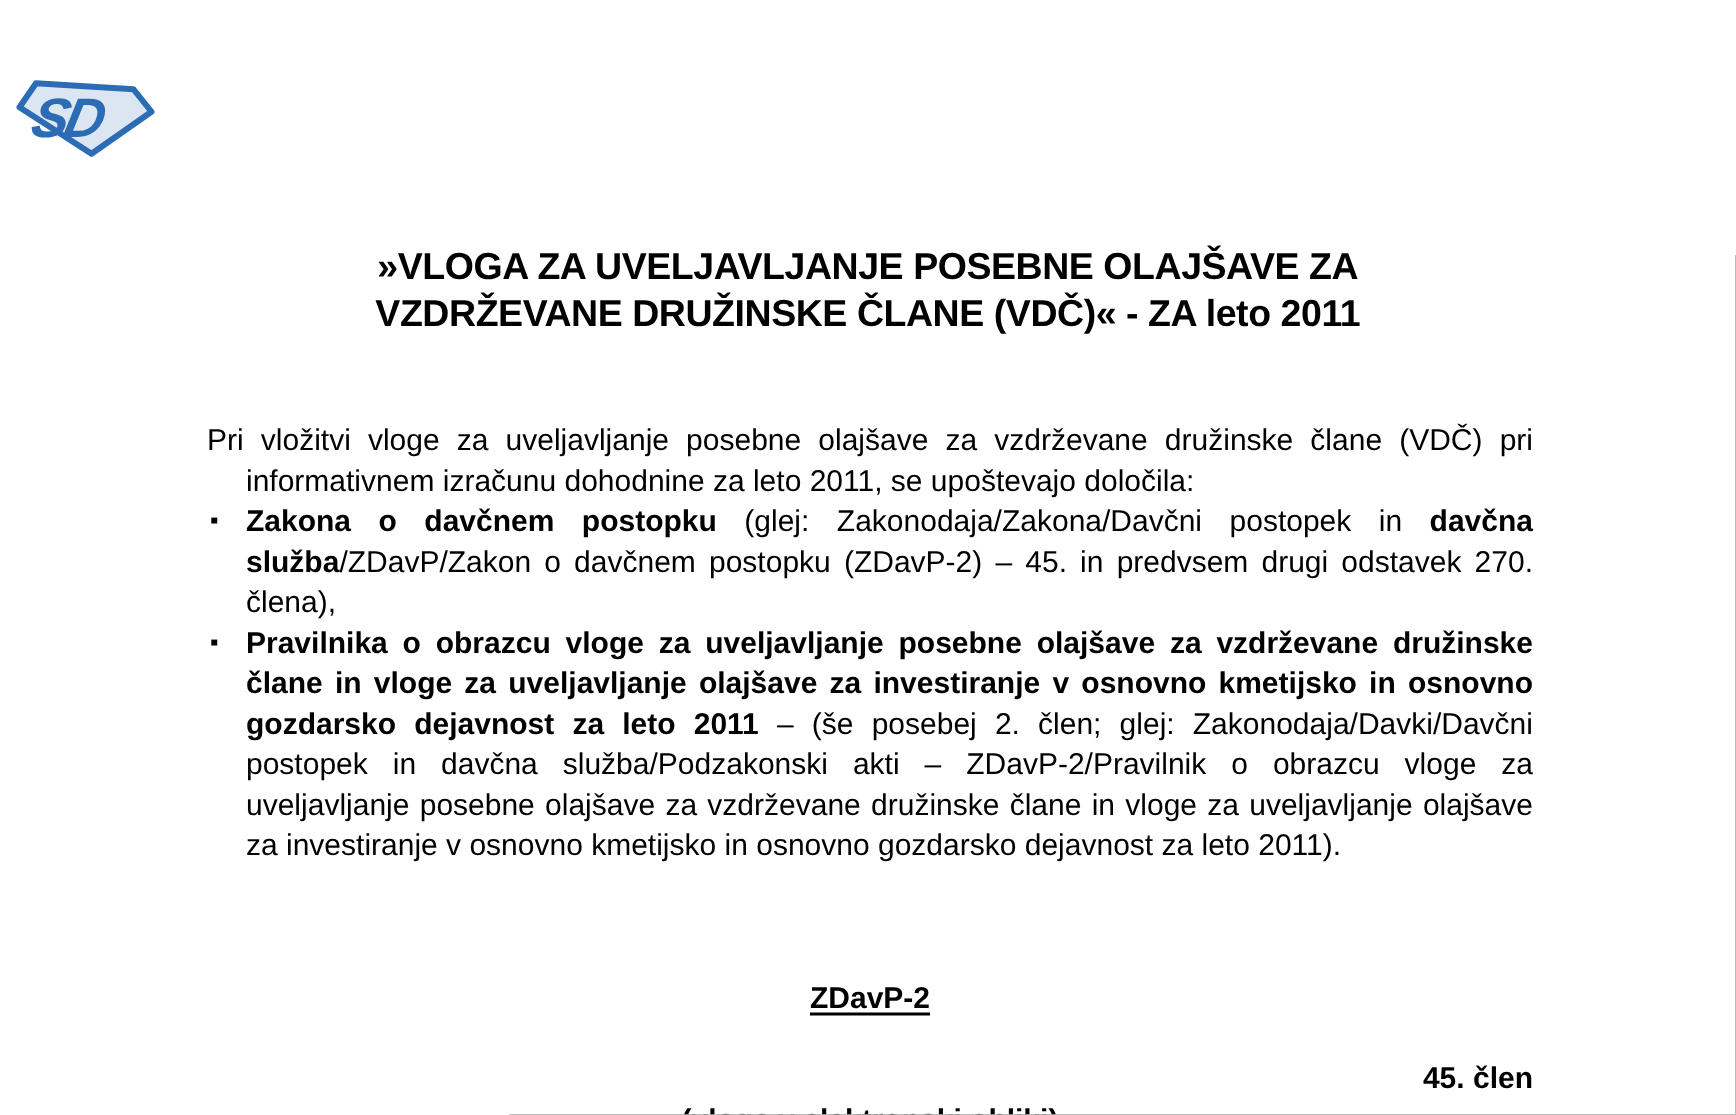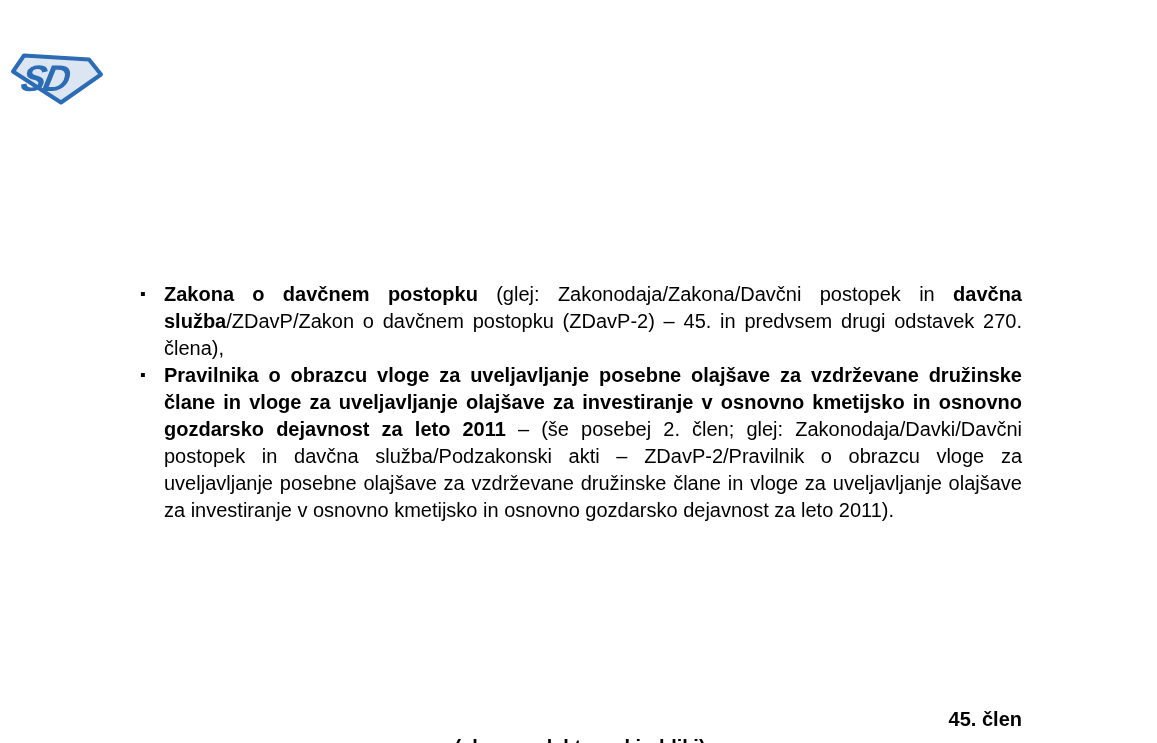--- a/index.html
+++ b/index.html
@@ -94,35 +94,43 @@
 
 <div class="page">
 
   <div class="logo">
     <svg viewBox="0 0 95 55">
       <polygon points="13,5 78,9 90,24 50,52 2,21" fill="#dbe6f2" stroke="#2b6cb4" stroke-width="4" stroke-linejoin="round"></polygon>
       <text x="17" y="41" fill="#2b6cb4" transform="skewX(-12)">SD</text>
     </svg>
   </div>
 
+  <h1 class="title">
+    <span class="tline">»VLOGA ZA UVELJAVLJANJE POSEBNE OLAJŠAVE ZA</span>
+    <span class="tline">VZDRŽEVANE DRUŽINSKE ČLANE (VDČ)« - ZA leto 2011</span>
+  </h1>
 
   <div class="content">
 
+    <p class="hanging">Pri vložitvi vloge za uveljavljanje posebne olajšave za vzdrževane družinske člane (VDČ) pri informativnem izračunu dohodnine za leto 2011, se upoštevajo določila:</p>
 
     <div class="bullet-list">
 
       <div class="bullet">
         <span class="marker">▪</span><span class="b">Zakona o davčnem postopku</span><span> (glej: Zakonodaja/Zakona/Davčni postopek in </span><span class="b">davčna služba</span><span>/ZDavP/Zakon o davčnem postopku (ZDavP-2) – 45. in predvsem drugi odstavek 270. člena),</span>
       </div>
 
       <div class="bullet">
         <span class="marker">▪</span><span class="b">Pravilnika o obrazcu vloge za uveljavljanje posebne olajšave za vzdrževane družinske člane in vloge za uveljavljanje olajšave za investiranje v osnovno kmetijsko in osnovno gozdarsko dejavnost za leto 2011</span><span> – (še posebej 2. člen; glej: Zakonodaja/Davki/Davčni postopek in davčna služba/Podzakonski akti – ZDavP-2/Pravilnik o obrazcu vloge za uveljavljanje posebne olajšave za vzdrževane družinske člane in vloge za uveljavljanje olajšave za investiranje v osnovno kmetijsko in osnovno gozdarsko dejavnost za leto 2011).</span>
       </div>
 
     </div>
   </div>
 
+  <div class="center-head head-law">
+    <span class="u">ZDavP-2</span>
+  </div>
 
   <div class="center-head head-article">45. člen</div>
 
   <div class="center-head head-subtitle">(vloge v elektronski obliki)</div>
 
 </div>
 
 </body></html>

